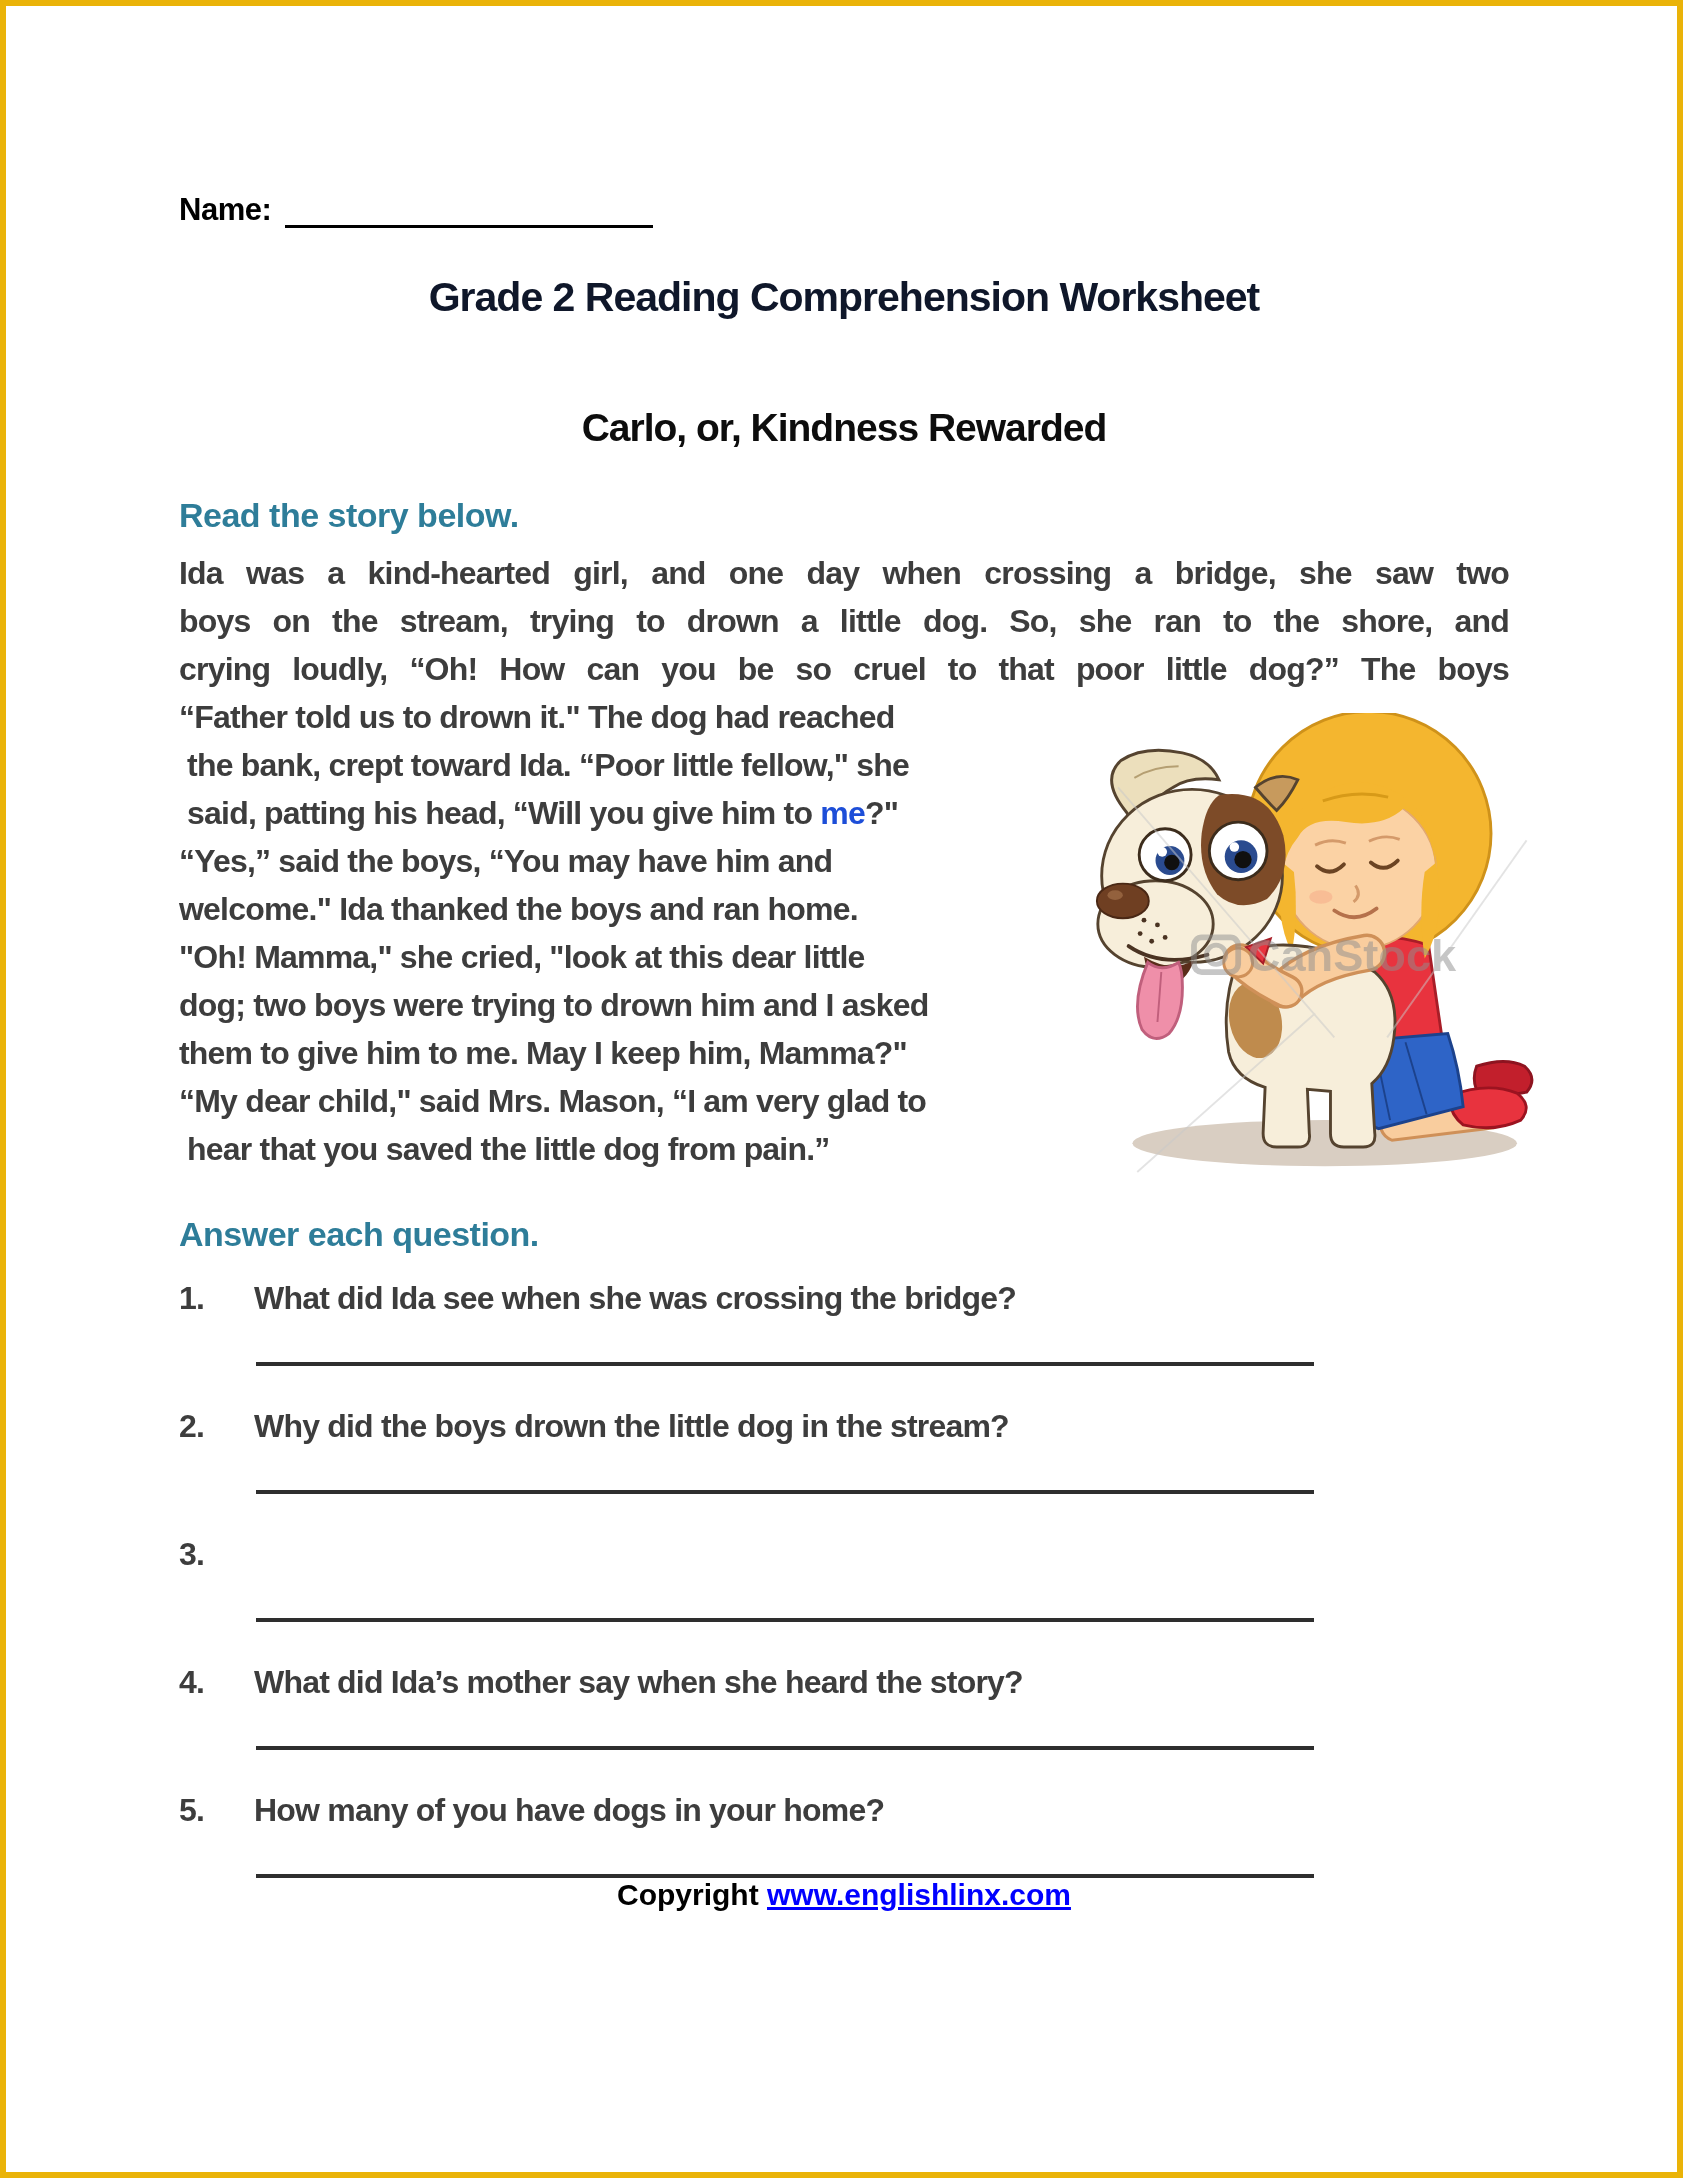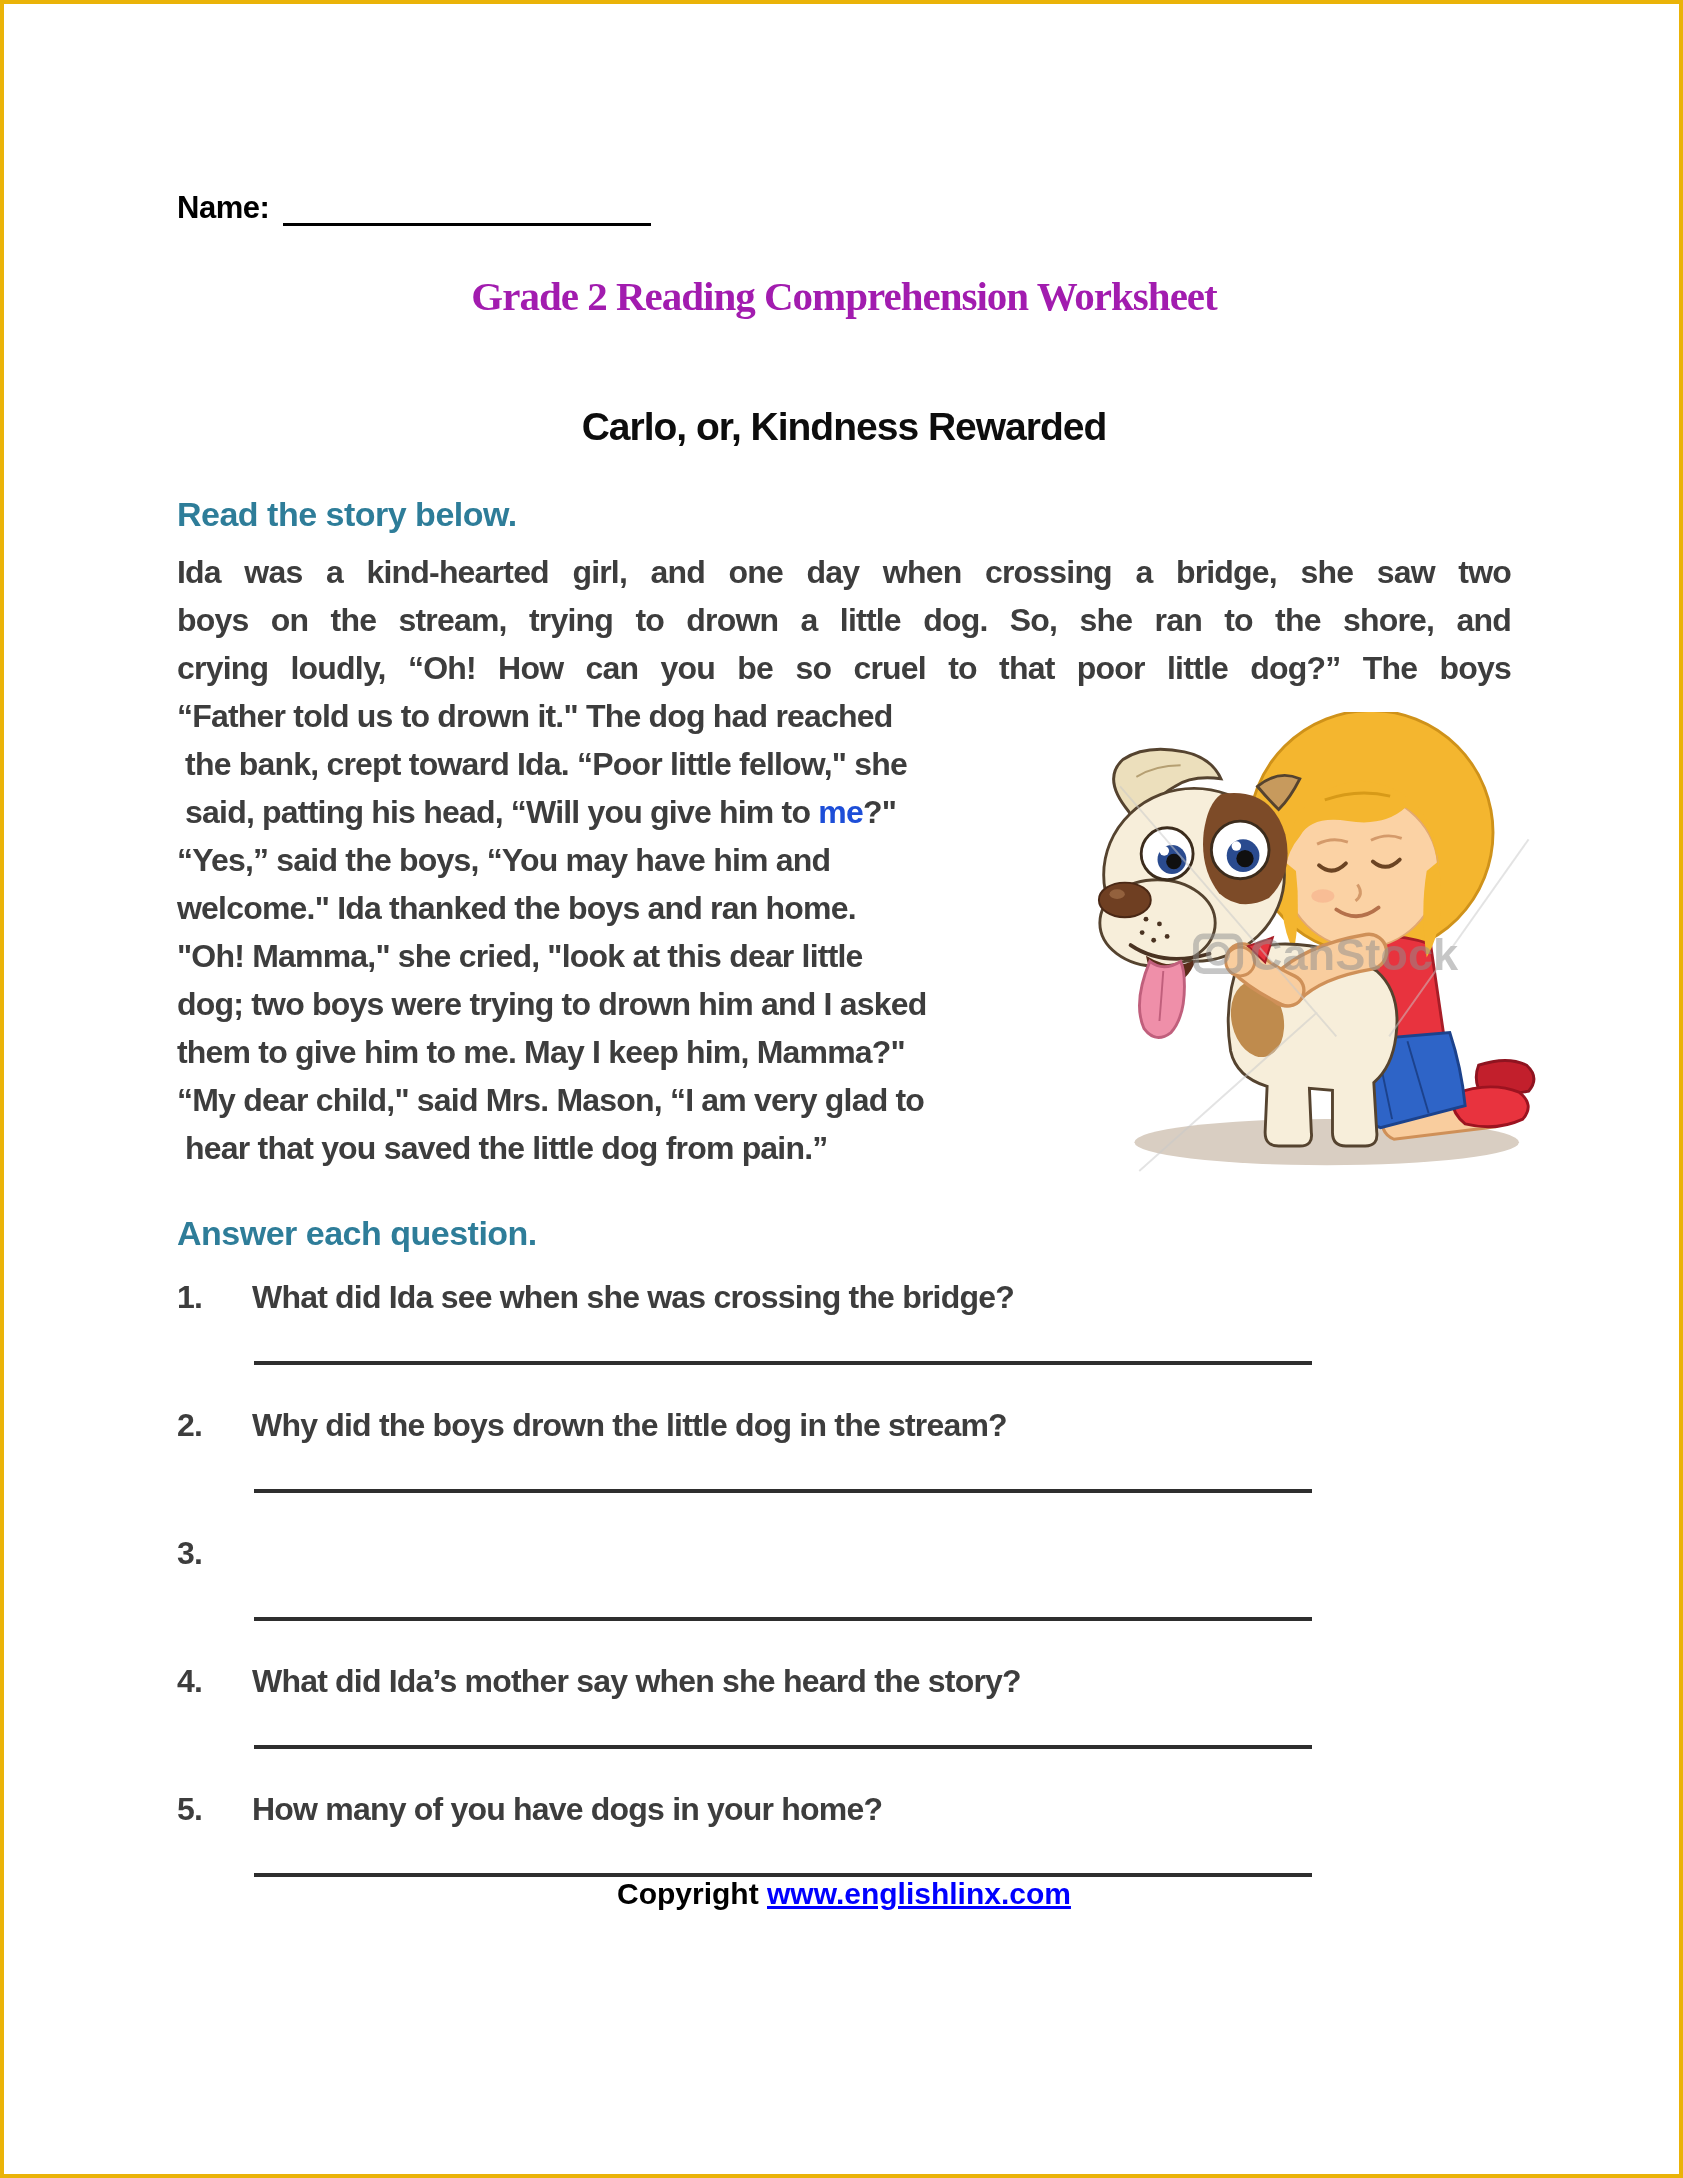--- a/index.html
+++ b/index.html
@@ -1,37 +1,37 @@
 <!DOCTYPE html>
 <html><head>
 <meta charset="utf-8">
 <style>
   * { margin:0; padding:0; box-sizing:border-box; }
   html,body { background:#ffffff; }
   .page {
     position:relative;
     width:1683px; height:2178px;
     background:#ffffff;
-    border:4px solid #eab308;
+    border:6px solid #eab308;
     font-family:"Liberation Sans", sans-serif;
     padding:186px 168px 0 173px;
     overflow:hidden;
   }
   
   .header-row { display:flex; align-items:flex-end; }
   .hd-label { font-size:31px; font-weight:bold; color:#000; letter-spacing:-0.5px; }
   .blank { border-bottom:3px solid #000; height:34px; margin-left:14px; }
   .name-blank { width:368px; }
   .date-blank { width:348px; }
   .date-group { margin-left:auto; margin-right:40px; display:flex; align-items:flex-end; }
   .name-group { display:flex; align-items:flex-end; }
   
   .title {
     margin-top:46px; text-align:center;
-    font-size:41px; font-weight:bold; color:#a21caf; letter-spacing:-1px;font-family:Liberation Serif, serif;
+    font-size:41px; font-weight:bold; color:#0f172a; letter-spacing:-1px;
   }
   .subtitle {
     margin-top:85px; text-align:center;
     font-size:39px; font-weight:bold; color:#0d0d0d; letter-spacing:-1px;
   }
   
   .instruction {
     font-size:34px; font-weight:bold; color:#2e7d99; letter-spacing:-0.5px;
   }
   .read-instruction { margin-top:46px; }

